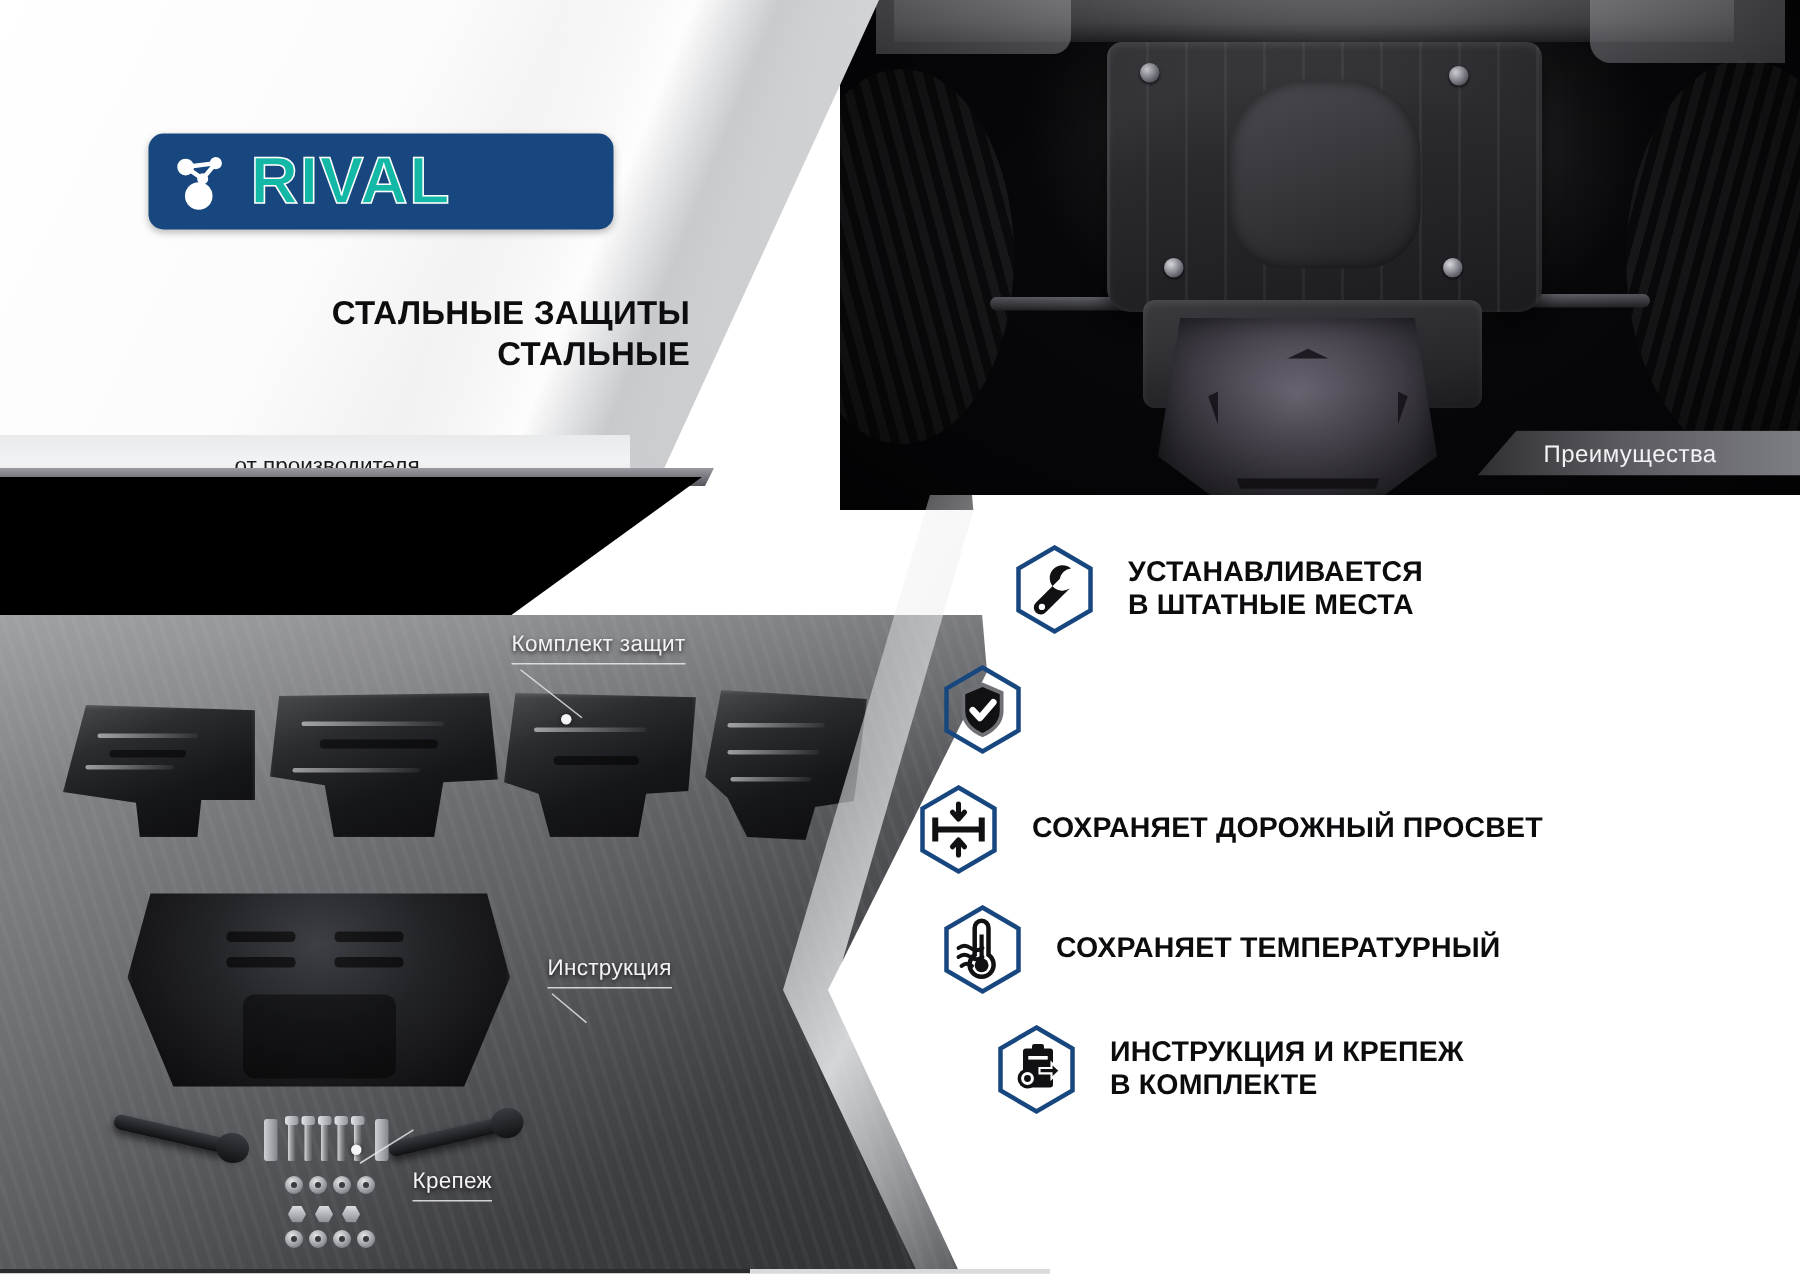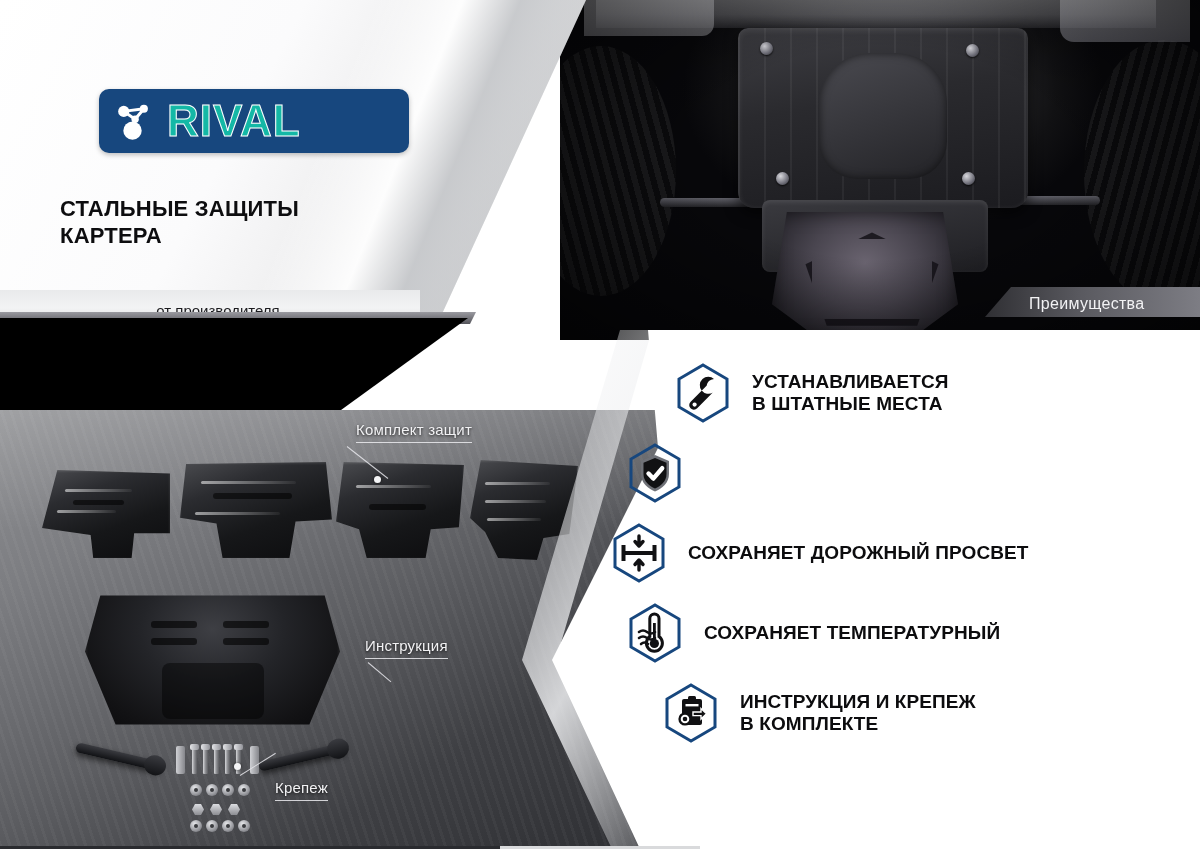--- a/index.html
+++ b/index.html
@@ -118,21 +118,21 @@
   }
   .logo-mark { width: 42px; height: 42px; flex: 0 0 42px; }
   .logo-word {
     color: #14b8a6; font-weight: 700; font-size: 44px;
     letter-spacing: 1px; line-height: 1;
     font-family: "Liberation Sans", sans-serif;
     -webkit-text-stroke: 1px #ffffff;
   }
   .headline {
     position: absolute; left: 60px; top: 196px; width: 400px;
-    text-align: left;
+    text-align: right;
     font-weight: 700; font-size: 22px; line-height: 1.22;
     letter-spacing: .2px; color: #0d0d0f;
   }
   .strip-maker {
     position: absolute; left: 0; top: 290px; width: 420px; height: 40px;
     background: linear-gradient(180deg, #e9eaeb 0%, #f2f3f4 45%, #d8d9db 100%);
     display: flex; align-items: center; justify-content: center;
   }
   .strip-maker span { font-size: 15px; color: #1b1b1e; margin-left: 16px; }
 
@@ -327,21 +327,21 @@
       <circle cx="23" cy="22" r="4.2" fill="#ffffff"></circle>
       <circle cx="20" cy="35" r="10.5" fill="#ffffff"></circle>
       <path d="M10 13 L33 10 L23 22 Z" fill="none" stroke="#ffffff" stroke-width="3.4" stroke-linejoin="round"></path>
       <path d="M23 22 L20 35" stroke="#ffffff" stroke-width="3.4"></path>
     </svg>
     <span class="logo-word">RIVAL</span>
   </div>
 
   <div class="headline">
     <div>СТАЛЬНЫЕ ЗАЩИТЫ</div>
-    <div>КАРТЕРА</div>
+    <div>СТАЛЬНЫЕ</div>
   </div>
 
   <div class="strip-maker">
     <span>от производителя</span>
   </div>
 
   <div class="band-silver"></div>
   <div class="band-black"></div>
 
   <div class="photo-bottom">
@@ -394,21 +394,21 @@
       <div class="nut" style="left:210px;top:394px;"></div>
       <div class="nut" style="left:228px;top:394px;"></div>
       <div class="washer" style="left:190px;top:410px;"></div>
       <div class="washer" style="left:206px;top:410px;"></div>
       <div class="washer" style="left:222px;top:410px;"></div>
       <div class="washer" style="left:238px;top:410px;"></div>
     </div>
 
   </div>
 
-  <div class="callout" style="left:356px;top:421px;text-align:center;">
+  <div class="callout" style="left:341px;top:421px;text-align:center;">
     <span>Комплект защит</span>
     <span class="underline"></span>
   </div>
   <div class="leader" style="left:347px;top:446px;width:52px;transform:rotate(38deg);"></div>
   <div class="leader-dot" style="left:374px;top:476px;"></div>
 
   <div class="callout" style="left:365px;top:637px;">
     <span>Инструкция</span>
     <span class="underline"></span>
   </div>

